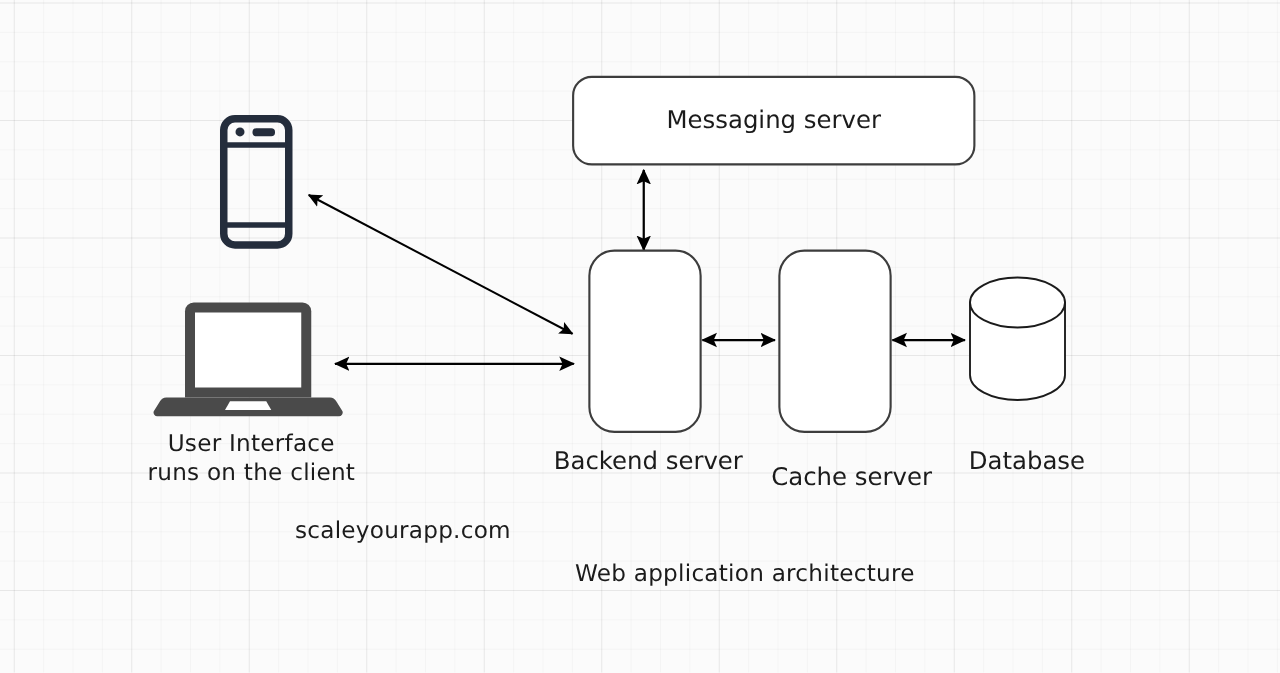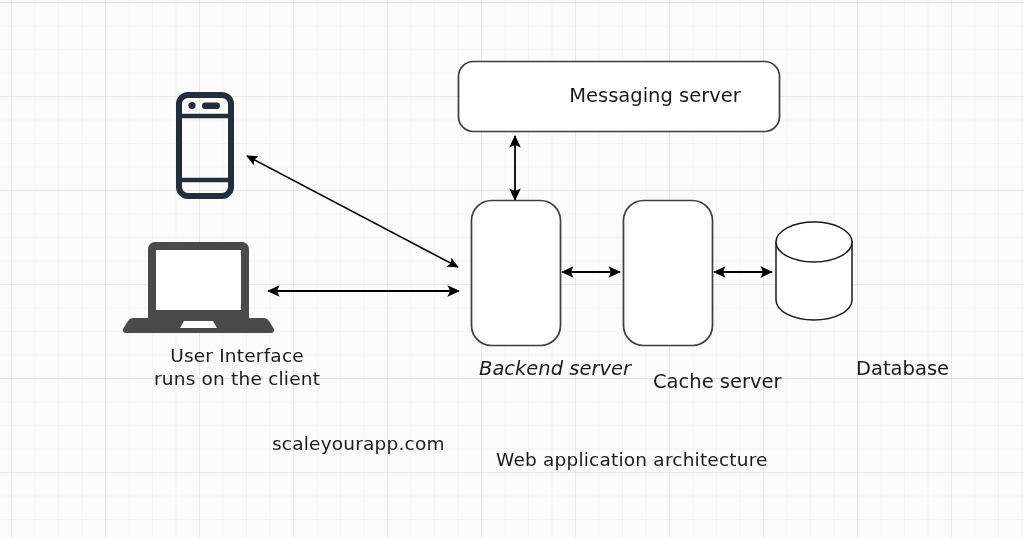--- a/index.html
+++ b/index.html
@@ -42,53 +42,52 @@
     width: 1024px;
     height: 538px;
   }
 
   
   .label {
     position: absolute;
     color: #1b1b1b;
     white-space: nowrap;
     line-height: 1.26;
-    padding-left: 36px;
   }
   .label-sans {
     font-family: "DejaVu Sans", sans-serif;
     font-size: 19.5px;
     font-weight: 400;
   }
   .label-hand {
     font-family: "DejaVu Sans", sans-serif;
     font-size: 18.5px;
     font-weight: 400;
     letter-spacing: 0.2px;
   }
 
   #messaging-label {
     left: 458px;
     top: 84px;
     width: 322px;
     text-align: center;
   }
-  #backend-label  { left: 443px; top: 357px; font-style: italic; }
+  #backend-label  { left: 443px; top: 357px; }
   #cache-label    { left: 617px; top: 370px; }
-  #database-label { left: 775px; top: 357px; margin-left: 45px; }
+  #database-label { left: 775px; top: 357px; }
 
   #client-caption {
     left: 118px;
     top: 344px;
     width: 166px;
     text-align: center;
   }
   #watermark {
     left: 236px;
-    top: 432px;
+    top: 413px;
   }
   #figure-caption {
     left: 460px;
     top: 448px;
   }
 </style>
 </head>
 <body>
 
 <div id="canvas">

